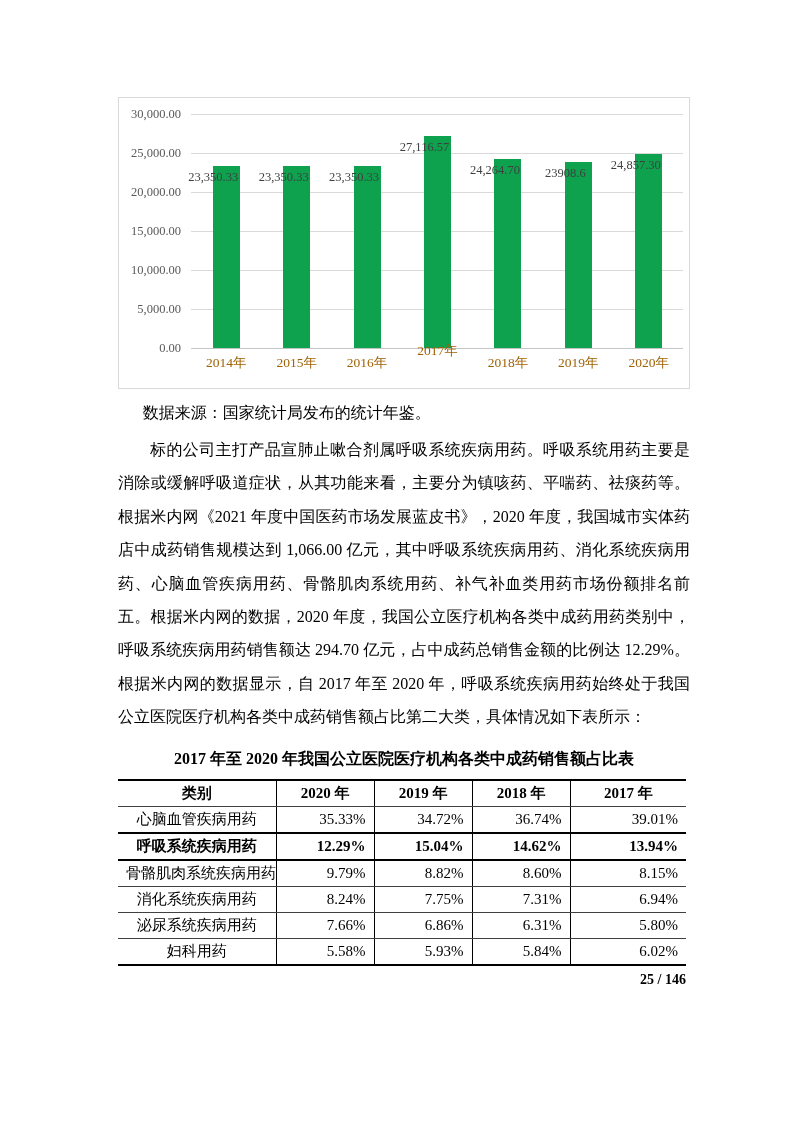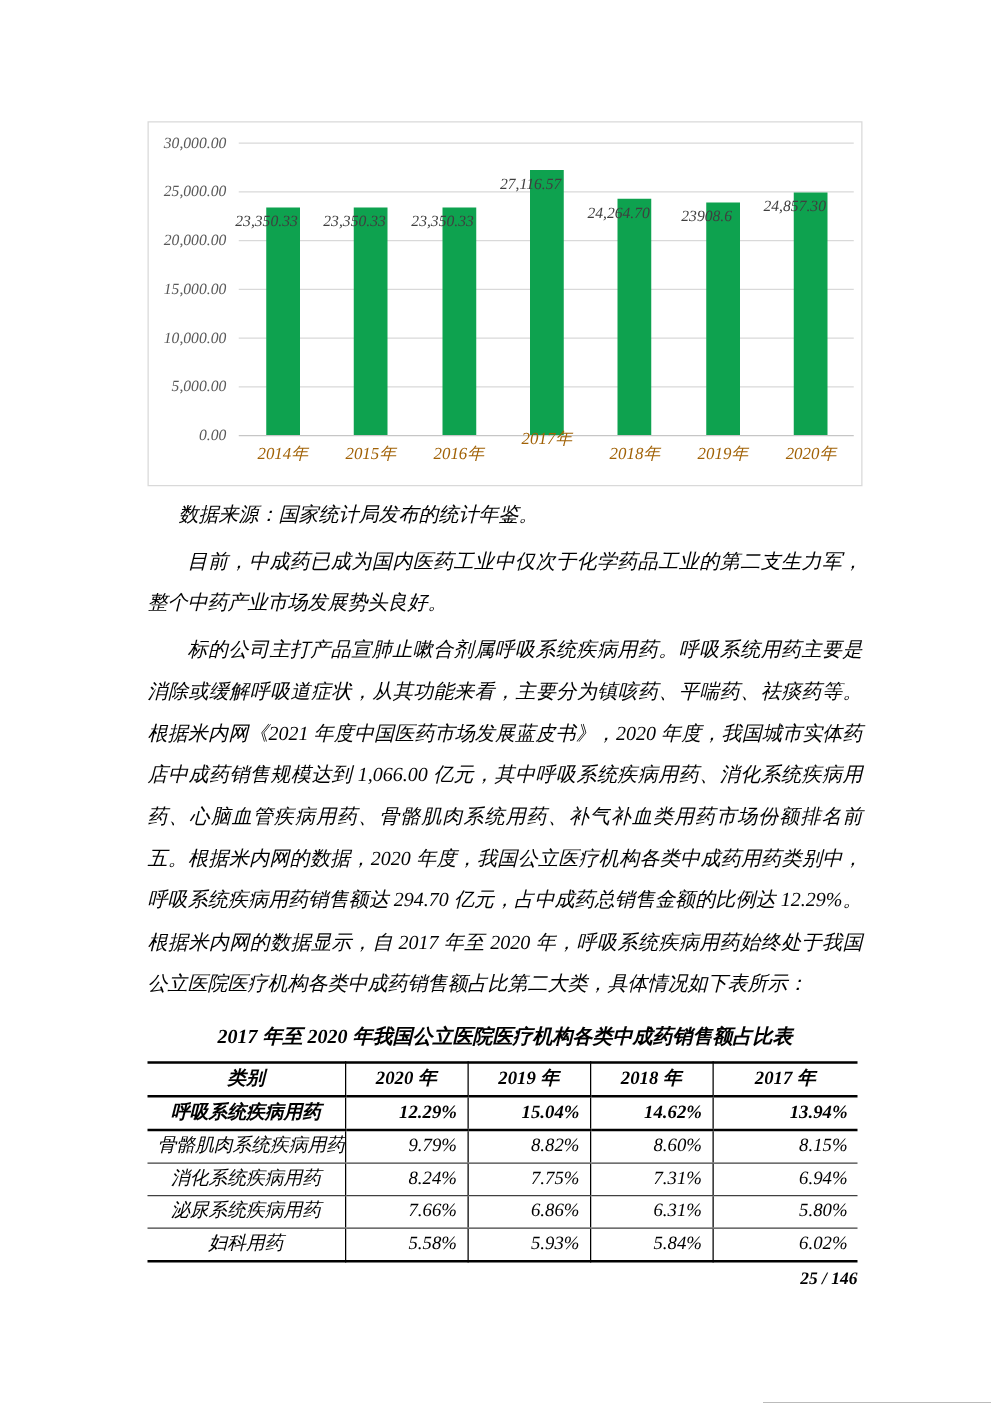--- a/index.html
+++ b/index.html
@@ -1,21 +1,21 @@
 <!DOCTYPE html>
 <html><head>
 <meta charset="utf-8">
 <style>
   html,body{margin:0;padding:0;background:#888;}
   .page{
     position:relative; width:793px; height:1122px; margin:0 auto;
     background:#ffffff; overflow:hidden;
     font-family:"Liberation Serif","DejaVu Serif",serif; color:#000;
   }
-  .content{position:absolute; left:118px; top:97px; width:572px;font-style:italic;}
+  .content{position:absolute; left:118px; top:97px; width:572px;}
 
   
   .chart-frame{
     position:relative; width:570px; height:290px;
     border:1px solid #d9d9d9; background:#fff; box-sizing:content-box;
   }
   .ytick{
     position:absolute; left:0; width:62px; text-align:right;
     font-size:12.5px; color:#595959; line-height:16px;
   }
@@ -107,21 +107,20 @@
         <div class="bar" style="left: 445.857px; top: 63.5129px; height: 186.487px; background: rgb(14, 162, 79);"></div>
         <div class="bar-label" style="left: 410.357px; top: 67.5129px;">23908.6</div>
         <div class="xtick" style="left: 423.357px; top: 257px;">2019年</div>
         <div class="bar" style="left: 516.286px; top: 56.1131px; height: 193.887px; background: rgb(14, 162, 79);"></div>
         <div class="bar-label" style="left: 480.786px; top: 60.1131px;">24,857.30</div>
         <div class="xtick" style="left: 493.786px; top: 257px;">2020年</div>
       </div>
 
     <p class="source-note">数据来源：国家统计局发布的统计年鉴。</p>
 
-    <p class="para">目前，中成药已成为国内医药工业中仅次于化学药品工业的第二支生力军，整个中药产业市场发展势头良好。</p>
     <p class="para">标的公司主打产品宣肺止嗽合剂属呼吸系统疾病用药。呼吸系统用药主要是消除或缓解呼吸道症状，从其功能来看，主要分为镇咳药、平喘药、祛痰药等。根据米内网《2021 年度中国医药市场发展蓝皮书》，2020 年度，我国城市实体药店中成药销售规模达到 1,066.00 亿元，其中呼吸系统疾病用药、消化系统疾病用药、心脑血管疾病用药、骨骼肌肉系统用药、补气补血类用药市场份额排名前五。根据米内网的数据，2020 年度，我国公立医疗机构各类中成药用药类别中，呼吸系统疾病用药销售额达 294.70 亿元，占中成药总销售金额的比例达 12.29%。根据米内网的数据显示，自 2017 年至 2020 年，呼吸系统疾病用药始终处于我国公立医院医疗机构各类中成药销售额占比第二大类，具体情况如下表所示：</p>
 
     <h3 class="table-title">2017 年至 2020 年我国公立医院医疗机构各类中成药销售额占比表</h3>
 
     <table class="share-table">
       <colgroup>
         <col class="c0">
           <col class="c1">
           <col class="c2">
           <col class="c3">
@@ -130,20 +129,27 @@
       <thead>
           <tr>
             <th>类别</th>
             <th>2020 年</th>
             <th>2019 年</th>
             <th>2018 年</th>
             <th>2017 年</th>
           </tr>
         </thead>
       <tbody>
+          <tr>
+            <td class="row-label">心脑血管疾病用药</td>
+            <td class="cell-value">35.33%</td>
+            <td class="cell-value">34.72%</td>
+            <td class="cell-value">36.74%</td>
+            <td class="cell-value">39.01%</td>
+          </tr>
           <tr class="emphasis">
             <td class="row-label">呼吸系统疾病用药</td>
             <td class="cell-value">12.29%</td>
             <td class="cell-value">15.04%</td>
             <td class="cell-value">14.62%</td>
             <td class="cell-value">13.94%</td>
           </tr>
           <tr>
             <td class="row-label">骨骼肌肉系统疾病用药</td>
             <td class="cell-value">9.79%</td>

